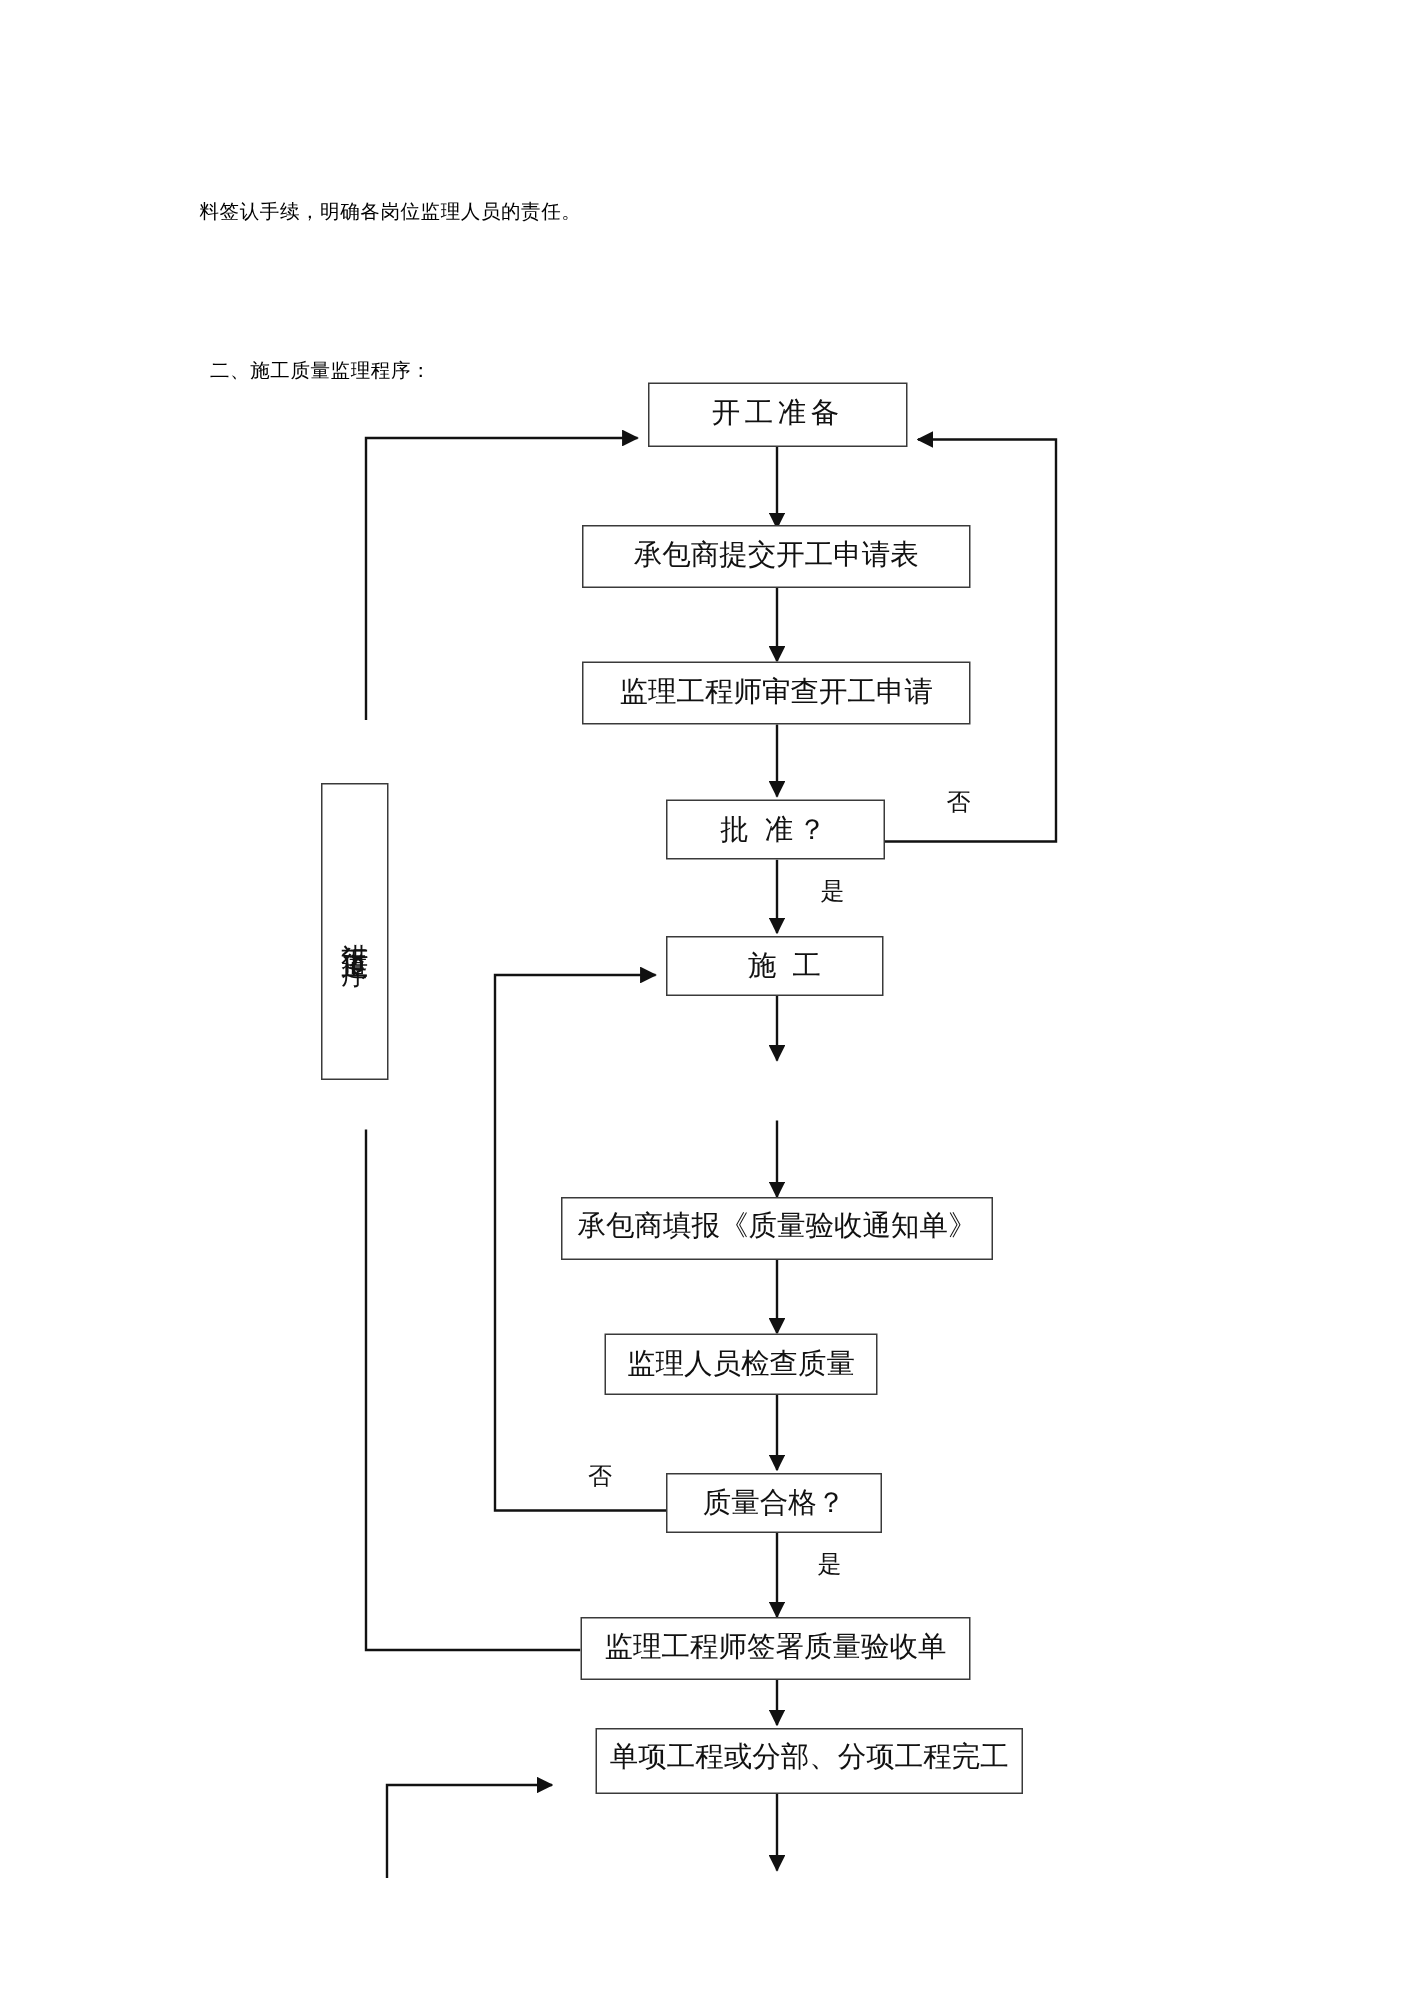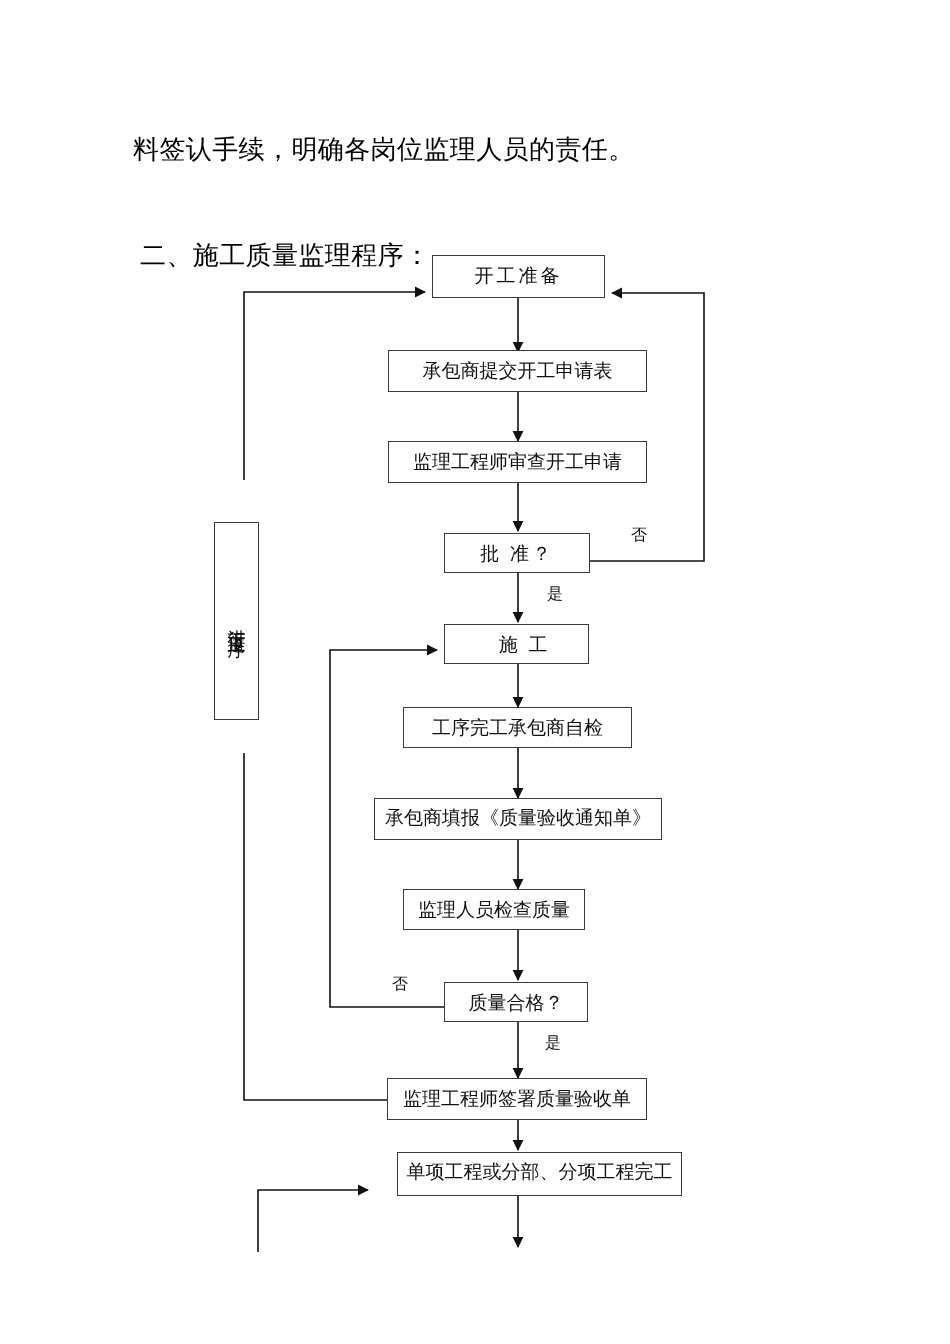--- a/index.html
+++ b/index.html
@@ -14,21 +14,21 @@
   #page {
     position: relative;
     width: 950px;
     height: 1344px;
     background: #ffffff;
     overflow: hidden;
   }
   .para {
     position: absolute;
     font-family: "DejaVu Sans", "Liberation Sans", sans-serif;
-    font-size: 26px;
+    font-size: 13px;
     letter-spacing: 0.4px;
     color: #000000;
     white-space: nowrap;
   }
   #para-material   { left: 133px; top: 132px; }
   #heading-section { left: 140px; top: 238px; }
 
   
   #flow {
     position: absolute;
@@ -136,21 +136,20 @@
   <div class="node" style="left:388px; top:350px; width:259px; height:42px;">承包商提交开工申请表</div>
 
   <div class="node spaced" style="left:432px; top:255px; width:173px; height:43px;">开工准备</div>
 
   <div class="node" style="left:388px; top:441px; width:259px; height:42px;">监理工程师审查开工申请</div>
 
   <div class="node spaced" style="left:444px; top:533px; width:146px; height:40px;">批 准？</div>
 
   <div class="node spaced" style="left:444px; top:624px; width:145px; height:40px;padding-left:16px;">施 工</div>
 
-  <div class="node" style="left:403px; top:707px; width:229px; height:41px;">工序完工承包商自检</div>
 
   <div class="node tight" style="left:374px; top:798px; width:288px; height:42px;">承包商填报《质量验收通知单》</div>
 
   <div class="node" style="left:403px; top:889px; width:182px; height:41px;">监理人员检查质量</div>
 
   <div class="node" style="left:444px; top:982px; width:144px; height:40px;">质量合格？</div>
 
   <div class="node" style="left:387px; top:1078px; width:260px; height:42px;">监理工程师签署质量验收单</div>
 
   <div class="node tight" style="left:397px; top:1152px; width:285px; height:44px;">单项工程或分部、分项工程完工</div>

